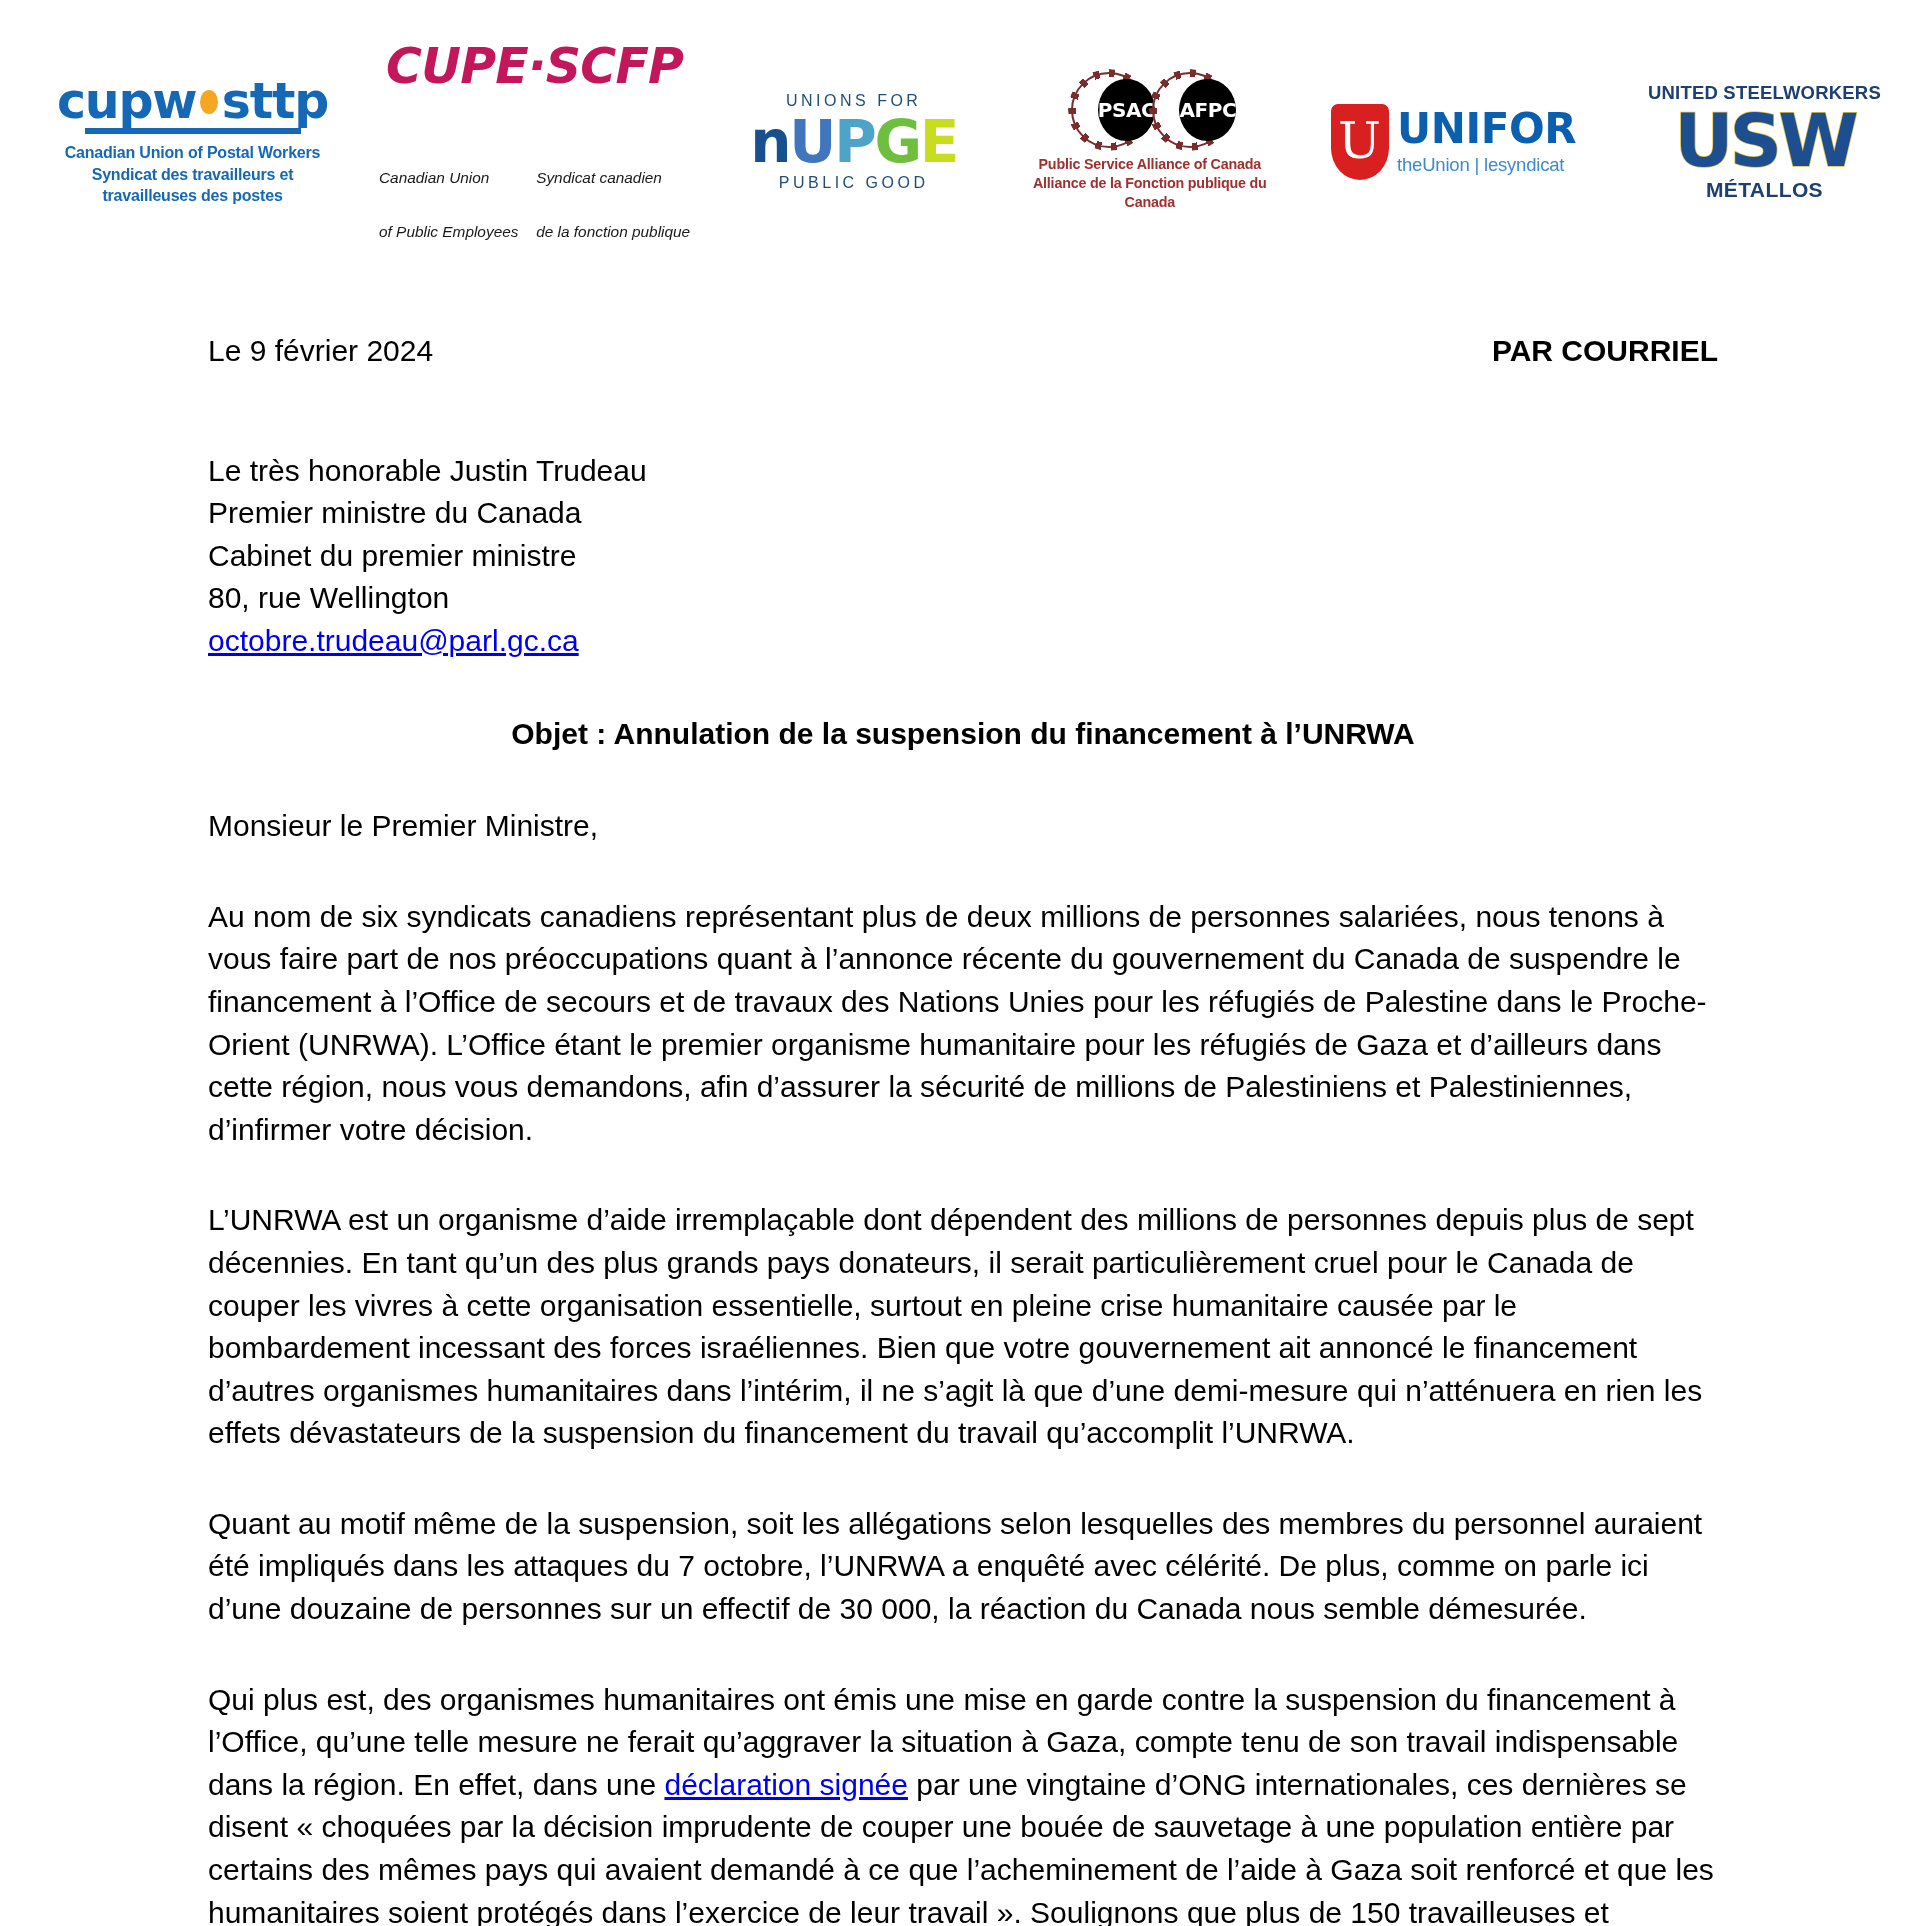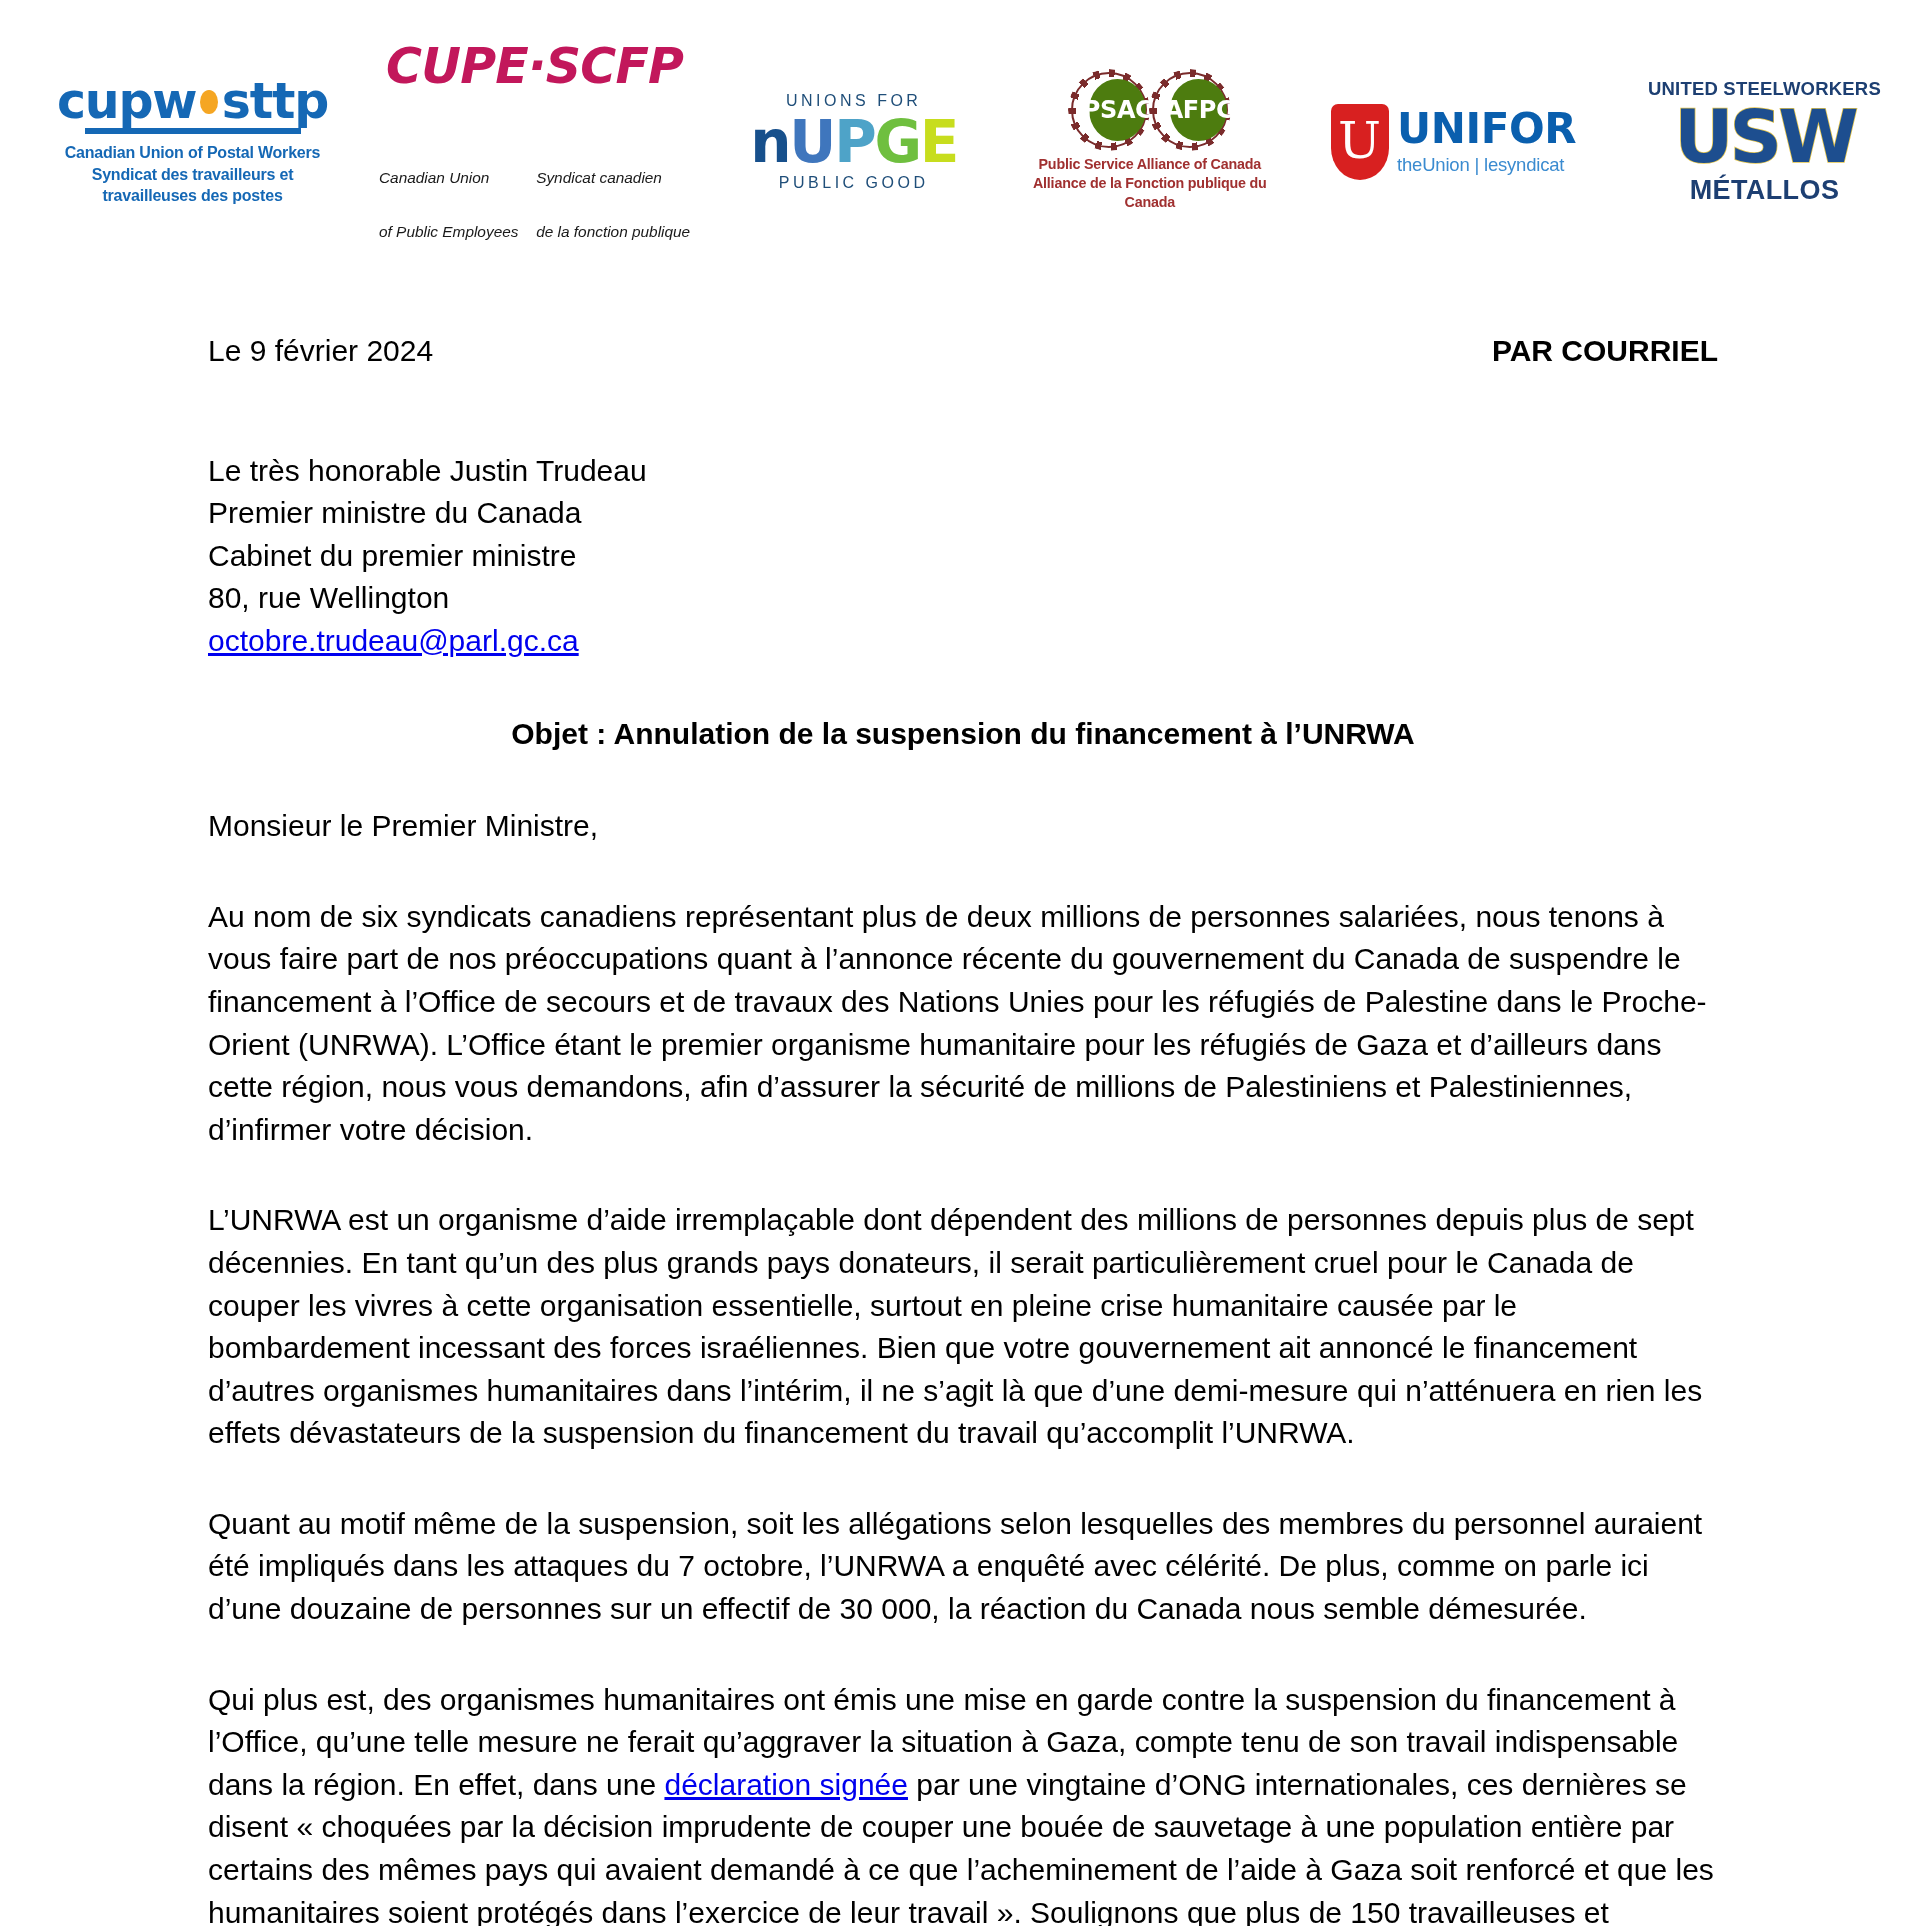--- a/index.html
+++ b/index.html
@@ -141,29 +141,29 @@
     position: absolute;
     inset: -5px;
     border-radius: 50%;
     background:
       repeating-conic-gradient(#7a2b2b 0deg 9deg, transparent 9deg 24deg);
     -webkit-mask: radial-gradient(circle, transparent 0 33px, #000 33px);
             mask: radial-gradient(circle, transparent 0 33px, #000 33px);
   }
   .gear-body {
     position: absolute;
-    left: 18px; top: 7px;
+    left: 27px; top: 7px;
     width: 57px; height: 62px;
     border-radius: 50%;
-    background: #4d7c0f;
+    background: #000000;
     display: flex;
     align-items: center;
     justify-content: center;
     color: #ffffff;
-    font-size: 24px;
+    font-size: 20px;
     font-weight: 800;
     letter-spacing: -0.4px;
     font-family: "DejaVu Sans", sans-serif;
   }
   .psac-sub {
     margin-top: 7px;
     font-size: 14.3px;
     color: #a03030;
     font-weight: 700;
     line-height: 1.35;
@@ -218,21 +218,21 @@
     font-size: 73px;
     font-weight: 800;
     color: #1d4e8f;
     line-height: 1;
     letter-spacing: -3.9px;
     -webkit-text-stroke: 1.5px #e3c44c;
     paint-order: stroke fill;
     font-family: "DejaVu Sans", sans-serif;
   }
   .usw-bot {
-    font-size: 27px;
+    font-size: 21px;
     font-weight: 800;
     color: #1d3f72;
     letter-spacing: 0.4px;
     margin-top: 1.5px;
   }
 
   
   .letter {
     position: absolute;
     left: 208px;

